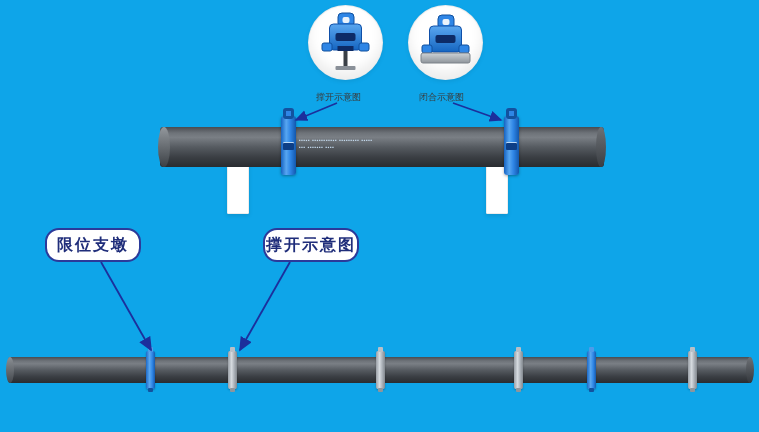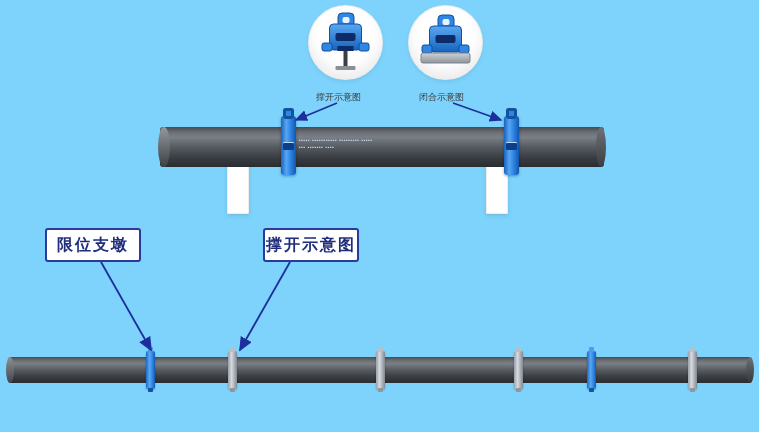--- a/index.html
+++ b/index.html
@@ -1,17 +1,17 @@
 <!DOCTYPE html>
 <html><head>
 <meta charset="utf-8">
 <style>
   html,body{margin:0;padding:0;background:#fff;}
   #stage{
-    position:relative;width:759px;height:432px;background:#7dd3fc;overflow:hidden;
+    position:relative;width:759px;height:432px;background:#0ea5e9;overflow:hidden;
     font-family:"Liberation Sans",sans-serif;
   }
   
   .callout{
     position:absolute;width:73px;height:73px;border-radius:50%;background:#fff;
     box-shadow:0 0 0 1px #ececec, inset 0 -8px 12px rgba(0,0,0,.07), 0 2px 5px rgba(0,0,0,.10);
     z-index:4;
   }
   .callout svg{position:absolute;left:0;top:0;width:100%;height:100%;}
   .callout-open{left:309px;top:6px;}
@@ -79,21 +79,21 @@
     background:linear-gradient(90deg,#9aa0a7,#d6dbe0 40%,#aab0b7 70%,#83898f);
     box-shadow:0 1px 2px rgba(0,0,0,.28);
   }
   .clamp-bot::before{content:"";position:absolute;top:-4px;left:2px;width:5px;height:5px;border-radius:1px;background:#b9bfc6;}
   .clamp-bot::after{content:"";position:absolute;bottom:-3px;left:2px;width:5px;height:4px;border-radius:1px;background:#8f959b;}
   .clamp-bot.limit{background:linear-gradient(90deg,#1d6ac7,#5aa7f0 40%,#2f86e6 70%,#155aae);}
   .clamp-bot.limit::before{background:#4e9bea;}
   .clamp-bot.limit::after{background:#12529f;}
   
   .label-box{
-    position:absolute;width:92px;height:30px;background:#fff;border:2px solid #2b3a9a;border-radius:3px;
+    position:absolute;width:92px;height:30px;background:#fff;border:2px solid #2b3a9a;border-radius:14px;
     display:flex;align-items:center;justify-content:center;z-index:6;
     color:#1f2d7a;font-size:16px;font-weight:bold;letter-spacing:2px;
   }
   .label-limit{left:45px;top:228px;}
   .label-simple{left:263px;top:228px;}
   
   .arrows{position:absolute;left:0;top:0;width:759px;height:432px;pointer-events:none;z-index:5;}
 </style>
 </head>
 <body>

